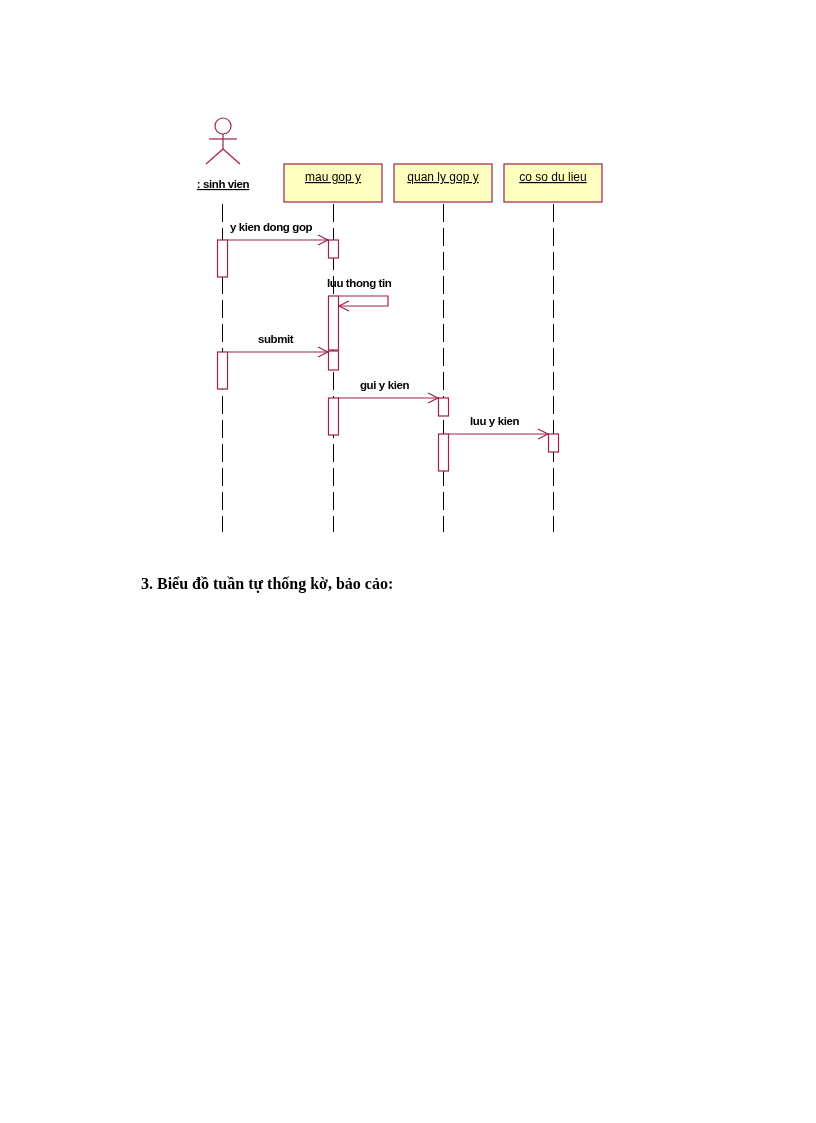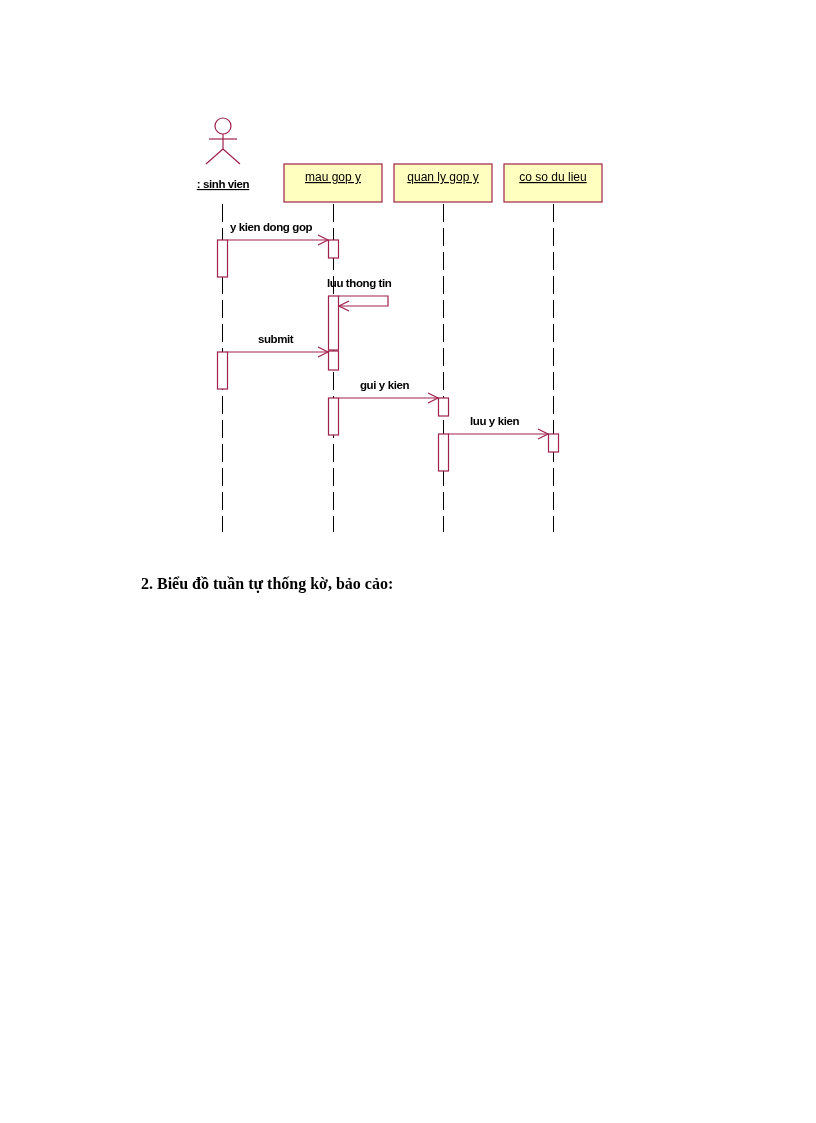--- a/index.html
+++ b/index.html
@@ -84,13 +84,13 @@
     </g>
   </g>
 
   <text class="msg-label" x="230" y="231">y kien dong gop</text>
   <text class="msg-label" x="327" y="287">luu thong tin</text>
   <text class="msg-label" x="258" y="343">submit</text>
   <text class="msg-label" x="360" y="389">gui y kien</text>
   <text class="msg-label" x="470" y="425">luu y kien</text>
 </svg>
 
-<div class="heading">2. Biểu đồ tuần tự thống kờ, bảo cảo:</div>
+<div class="heading">3. Biểu đồ tuần tự thống kờ, bảo cảo:</div>
 
 </body></html>

